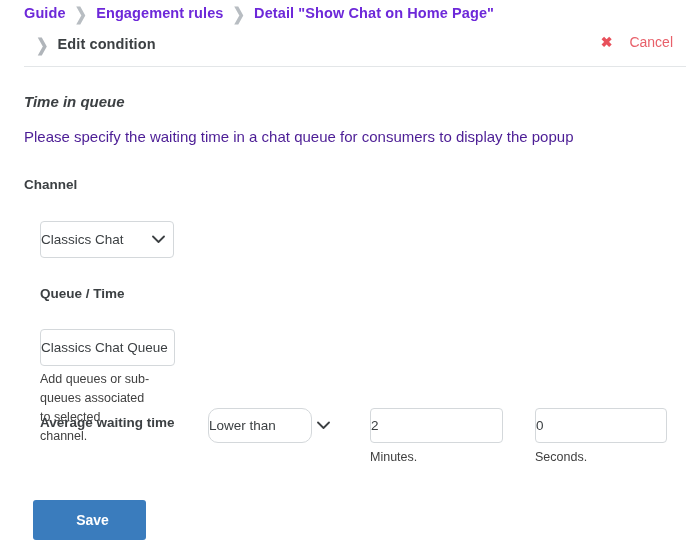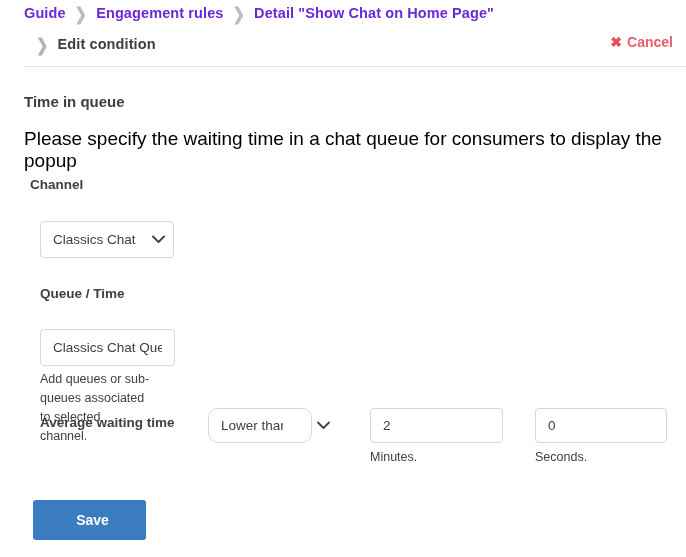--- a/index.html
+++ b/index.html
@@ -79,70 +79,72 @@
   .cancel-x {
     color: #e8505b;
     font-size: 14px;
     font-weight: bold;
     margin-right: 5px;
     line-height: 1;
   }
   .cancel-label {
     color: #e8606a;
     font-size: 14px;
-    font-weight: bold;
+    font-weight: normal;
+    margin-left: 12px;
   }
 
   .divider {
     position: absolute;
     left: 24px;
     right: 0px;
     top: 66px;
     height: 1px;
     background: #e3e6e8;
   }
 
   
   .section-title {
     position: absolute;
     left: 24px;
     top: 93px;
     font-size: 15px;
     font-weight: bold;
     color: #3c4043;
+    font-style: italic;
   }
   .section-desc {
     position: absolute;
     left: 24px;
     top: 128px;
-    font-size: 19px;
-    color: #000000;
+    font-size: 15px;
+    color: #4c1d95;
   }
 
   .field-label {
     position: absolute;
     font-size: 13.5px;
     font-weight: bold;
     color: #3c4043;
   }
-  #label-channel { left: 30px; top: 177px; }
+  #label-channel { left: 24px; top: 177px; }
   #label-queue   { left: 40px; top: 286px; }
   #label-avg     { left: 40px; top: 414px; width: 150px; line-height: 18px; }
 
   
   .select-box, .text-box {
     position: absolute;
     box-sizing: border-box;
     border: 1px solid #d4d8db;
     border-radius: 4px;
     background: #ffffff;
     font-family: "Liberation Sans", sans-serif;
     font-size: 13.5px;
     color: #3c4043;
-    padding: 0 12px;
+    padding: 0 0;
     outline: none;
   }
   .select-box {
     appearance: none;
     -webkit-appearance: none;
     -moz-appearance: none;
     padding-right: 28px;
     cursor: pointer;
   }
   .select-caret {

